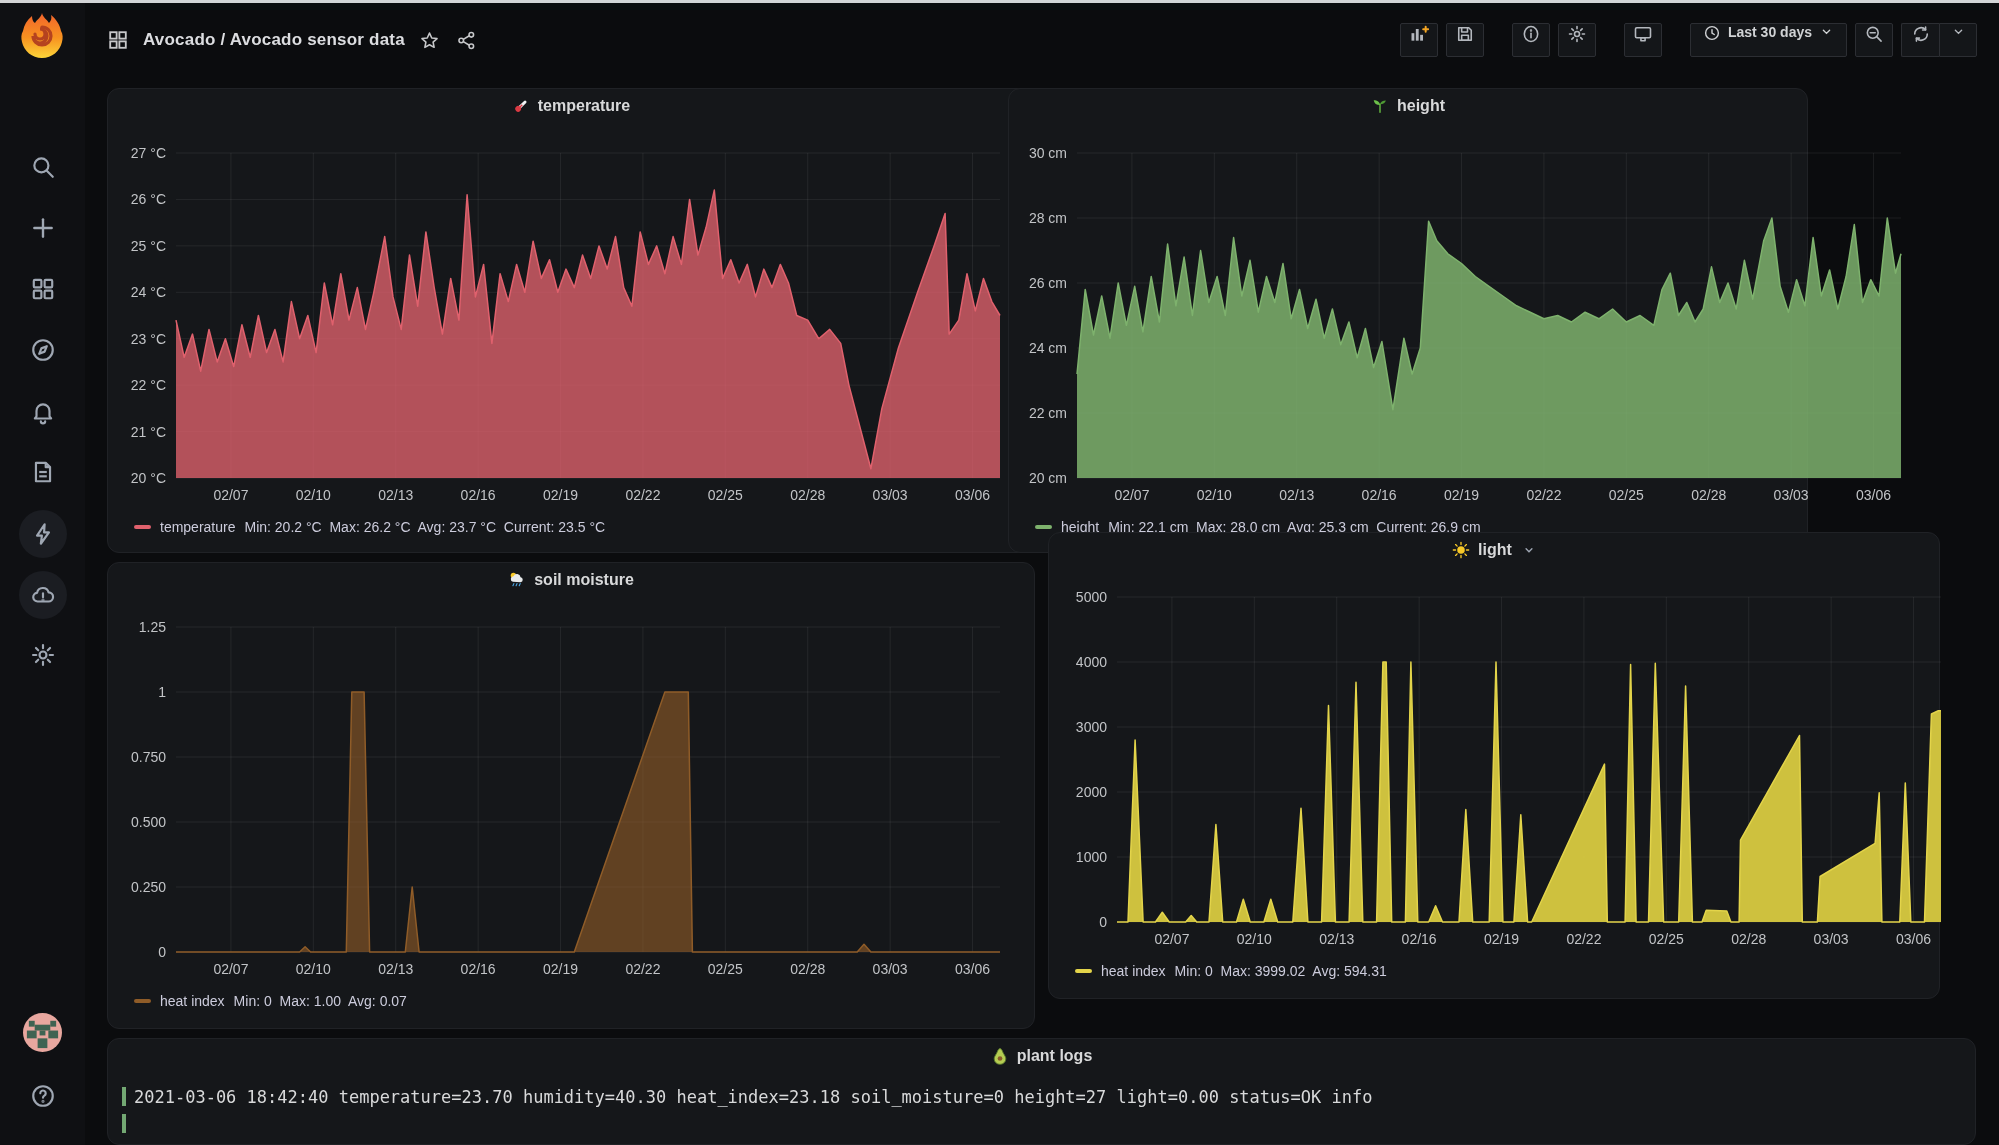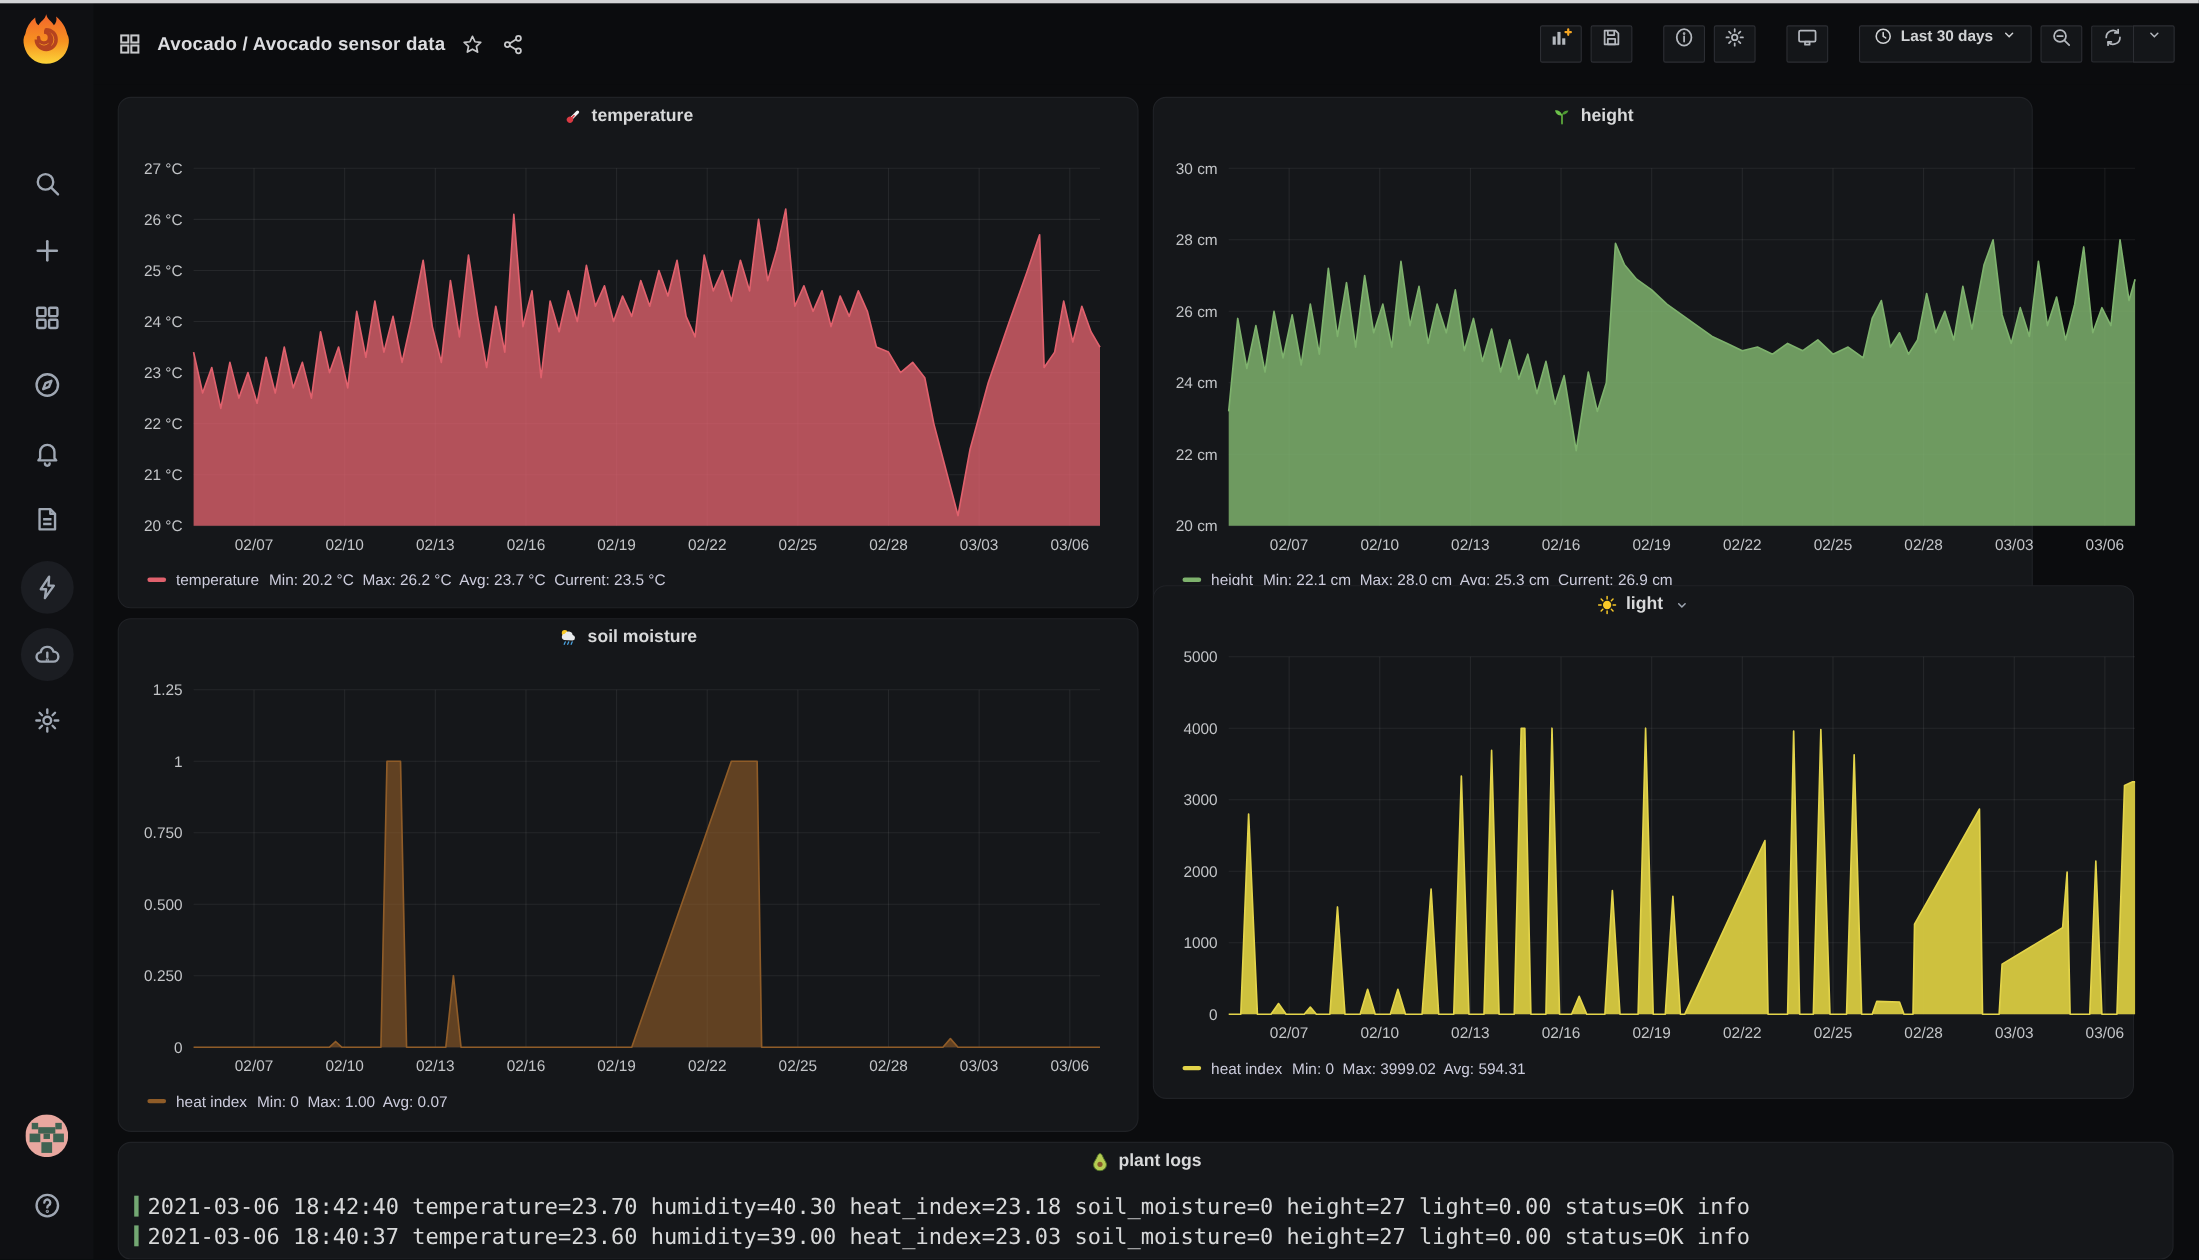--- a/index.html
+++ b/index.html
@@ -39,21 +39,21 @@
   .chart-host{position:absolute;left:0;top:34px;width:926px;height:400px;}
   .legend{position:absolute;left:26px;top:427px;height:22px;display:flex;align-items:center;gap:9px;font-size:14px;color:#ccccdc;}
   .swatch{width:17px;height:4px;border-radius:2px;display:inline-block;}
   .lg-label{cursor:pointer;}
   .lg-stats{white-space:pre;color:#ccccdc;}
 
   
   .logs-body{position:absolute;left:14px;right:14px;top:44px;}
   .log-row{display:flex;align-items:center;height:27px;}
   .log-bar{width:4px;height:19px;background:#73a873;margin-right:8px;flex:none;}
-  .log-text{font-family:"DejaVu Sans Mono",monospace;font-size:20px;color:#d8d9da;white-space:nowrap;}
+  .log-text{font-family:"DejaVu Sans Mono",monospace;font-size:17px;color:#d8d9da;white-space:nowrap;}
 
   svg.icon{display:block;}
   text{font-family:"Liberation Sans",sans-serif;}
 </style>
 </head>
 <body>
 
 <div class="top-strip"></div>
 
 <div class="sidebar">
@@ -304,21 +304,21 @@
         <path d="M 68.0 355 L 68.0 197.1 L 76.2 234.3 L 84.5 211.1 L 92.7 248.2 L 101.0 206.4 L 109.2 238.9 L 117.4 215.7 L 125.7 243.6 L 133.9 201.8 L 142.2 234.3 L 150.4 192.5 L 158.6 229.6 L 166.9 206.4 L 175.1 238.9 L 183.4 178.6 L 191.6 215.7 L 199.8 192.5 L 208.1 229.6 L 216.3 160.0 L 224.6 201.8 L 232.8 150.7 L 241.0 197.1 L 249.3 164.6 L 257.5 206.4 L 265.8 169.3 L 276.7 113.6 L 285.0 173.9 L 293.2 206.4 L 301.5 132.1 L 309.7 183.2 L 317.9 108.9 L 326.2 164.6 L 334.4 211.1 L 342.7 155.4 L 350.9 197.1 L 359.1 71.8 L 367.4 173.9 L 375.6 141.4 L 383.9 220.4 L 392.1 150.7 L 400.3 178.6 L 408.6 141.4 L 416.8 169.3 L 425.1 118.2 L 433.3 155.4 L 441.5 136.8 L 449.8 169.3 L 458.0 146.1 L 466.3 164.6 L 474.5 132.1 L 482.7 155.4 L 491.0 122.9 L 499.2 146.1 L 507.5 113.6 L 515.7 164.6 L 523.9 183.2 L 532.2 108.9 L 540.4 141.4 L 548.7 122.9 L 556.9 150.7 L 565.1 113.6 L 573.4 141.4 L 581.6 76.4 L 589.9 132.1 L 598.1 104.3 L 606.3 67.1 L 614.6 155.4 L 622.8 136.8 L 631.1 160.0 L 639.3 141.4 L 647.5 173.9 L 655.8 146.1 L 664.0 164.6 L 672.3 141.4 L 680.5 160.0 L 688.7 192.5 L 699.7 197.1 L 710.7 215.7 L 721.7 206.4 L 732.7 220.4 L 740.9 262.1 L 762.9 345.7 L 773.9 285.4 L 790.4 225.0 L 809.6 169.3 L 826.1 122.9 L 837.1 90.4 L 841.2 211.1 L 850.8 197.1 L 859.0 150.7 L 867.3 187.9 L 875.5 155.4 L 883.8 178.6 L 892.0 192.5 L 892.0 355 Z" fill="#e0616d" fill-opacity="0.78" stroke="none"></path>
         <path d="M 68.0 197.1 L 76.2 234.3 L 84.5 211.1 L 92.7 248.2 L 101.0 206.4 L 109.2 238.9 L 117.4 215.7 L 125.7 243.6 L 133.9 201.8 L 142.2 234.3 L 150.4 192.5 L 158.6 229.6 L 166.9 206.4 L 175.1 238.9 L 183.4 178.6 L 191.6 215.7 L 199.8 192.5 L 208.1 229.6 L 216.3 160.0 L 224.6 201.8 L 232.8 150.7 L 241.0 197.1 L 249.3 164.6 L 257.5 206.4 L 265.8 169.3 L 276.7 113.6 L 285.0 173.9 L 293.2 206.4 L 301.5 132.1 L 309.7 183.2 L 317.9 108.9 L 326.2 164.6 L 334.4 211.1 L 342.7 155.4 L 350.9 197.1 L 359.1 71.8 L 367.4 173.9 L 375.6 141.4 L 383.9 220.4 L 392.1 150.7 L 400.3 178.6 L 408.6 141.4 L 416.8 169.3 L 425.1 118.2 L 433.3 155.4 L 441.5 136.8 L 449.8 169.3 L 458.0 146.1 L 466.3 164.6 L 474.5 132.1 L 482.7 155.4 L 491.0 122.9 L 499.2 146.1 L 507.5 113.6 L 515.7 164.6 L 523.9 183.2 L 532.2 108.9 L 540.4 141.4 L 548.7 122.9 L 556.9 150.7 L 565.1 113.6 L 573.4 141.4 L 581.6 76.4 L 589.9 132.1 L 598.1 104.3 L 606.3 67.1 L 614.6 155.4 L 622.8 136.8 L 631.1 160.0 L 639.3 141.4 L 647.5 173.9 L 655.8 146.1 L 664.0 164.6 L 672.3 141.4 L 680.5 160.0 L 688.7 192.5 L 699.7 197.1 L 710.7 215.7 L 721.7 206.4 L 732.7 220.4 L 740.9 262.1 L 762.9 345.7 L 773.9 285.4 L 790.4 225.0 L 809.6 169.3 L 826.1 122.9 L 837.1 90.4 L 841.2 211.1 L 850.8 197.1 L 859.0 150.7 L 867.3 187.9 L 875.5 155.4 L 883.8 178.6 L 892.0 192.5" fill="none" stroke="#e0616d" stroke-width="1.5" stroke-linejoin="round"></path>
       </svg></div>
   <div class="legend">
     <span class="swatch" style="background: rgb(224, 97, 109);"></span>
     <span class="lg-label">temperature</span>
     <span class="lg-stats">Min: 20.2 °C  Max: 26.2 °C  Avg: 23.7 °C  Current: 23.5 °C</span>
   </div>
 </div>
 
-<div class="panel" style="left:1048px;top:88px;width:800px;height:465px">
+<div class="panel" style="left:1008px;top:88px;width:800px;height:465px">
   <div class="panel-head">
     <svg class="icon" viewBox="0 0 20 20" width="18" height="18">
         <path d="M10 17 C10 12 10 10 10 8" stroke="#5ca83c" stroke-width="1.8" fill="none" stroke-linecap="round"></path>
         <path d="M10 9 C6 9 3.5 7 3 3.5 C7 3.5 9.8 5.5 10 9 Z" fill="#6cc04a"></path>
         <path d="M10 8 C13.5 8 16 6.5 16.5 3.8 C13 3.8 10.5 5.3 10 8 Z" fill="#4e9a33"></path>
       </svg>
     <span>height</span>
   </div>
   <div class="chart-host"><svg viewBox="0 0 926 400" width="926" height="400">
         <line x1="68" x2="892" y1="30" y2="30" stroke="rgba(255,255,255,0.07)" stroke-width="1"></line>
@@ -481,16 +481,15 @@
       </svg>
     <span>plant logs</span>
   </div>
   <div class="logs-body">
     <div class="log-row">
       <span class="log-bar"></span>
       <span class="log-text">2021-03-06 18:42:40 temperature=23.70 humidity=40.30 heat_index=23.18 soil_moisture=0 height=27 light=0.00 status=OK info</span>
     </div>
     <div class="log-row">
       <span class="log-bar"></span>
-      <span class="log-text">2021-03-06 18:40:37 temperature=23.60 humidity=39.00 heat_index=23.03 soil_moisture=0 height=27 light=0.00 status=OK info</span>
     </div>
   </div>
 </div>
 
 </body></html>

